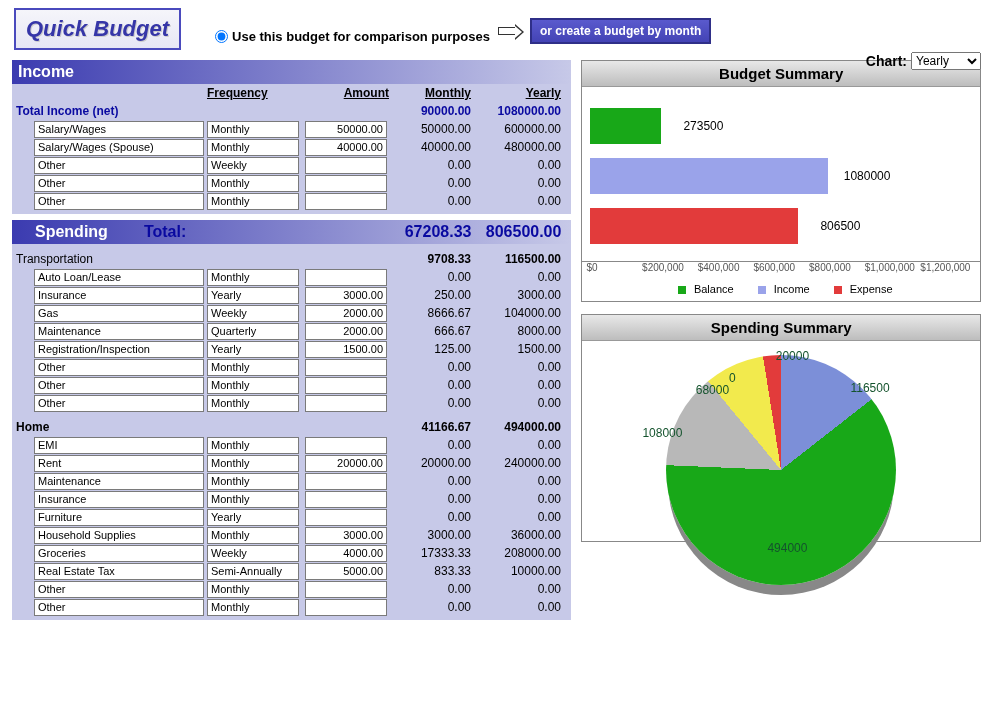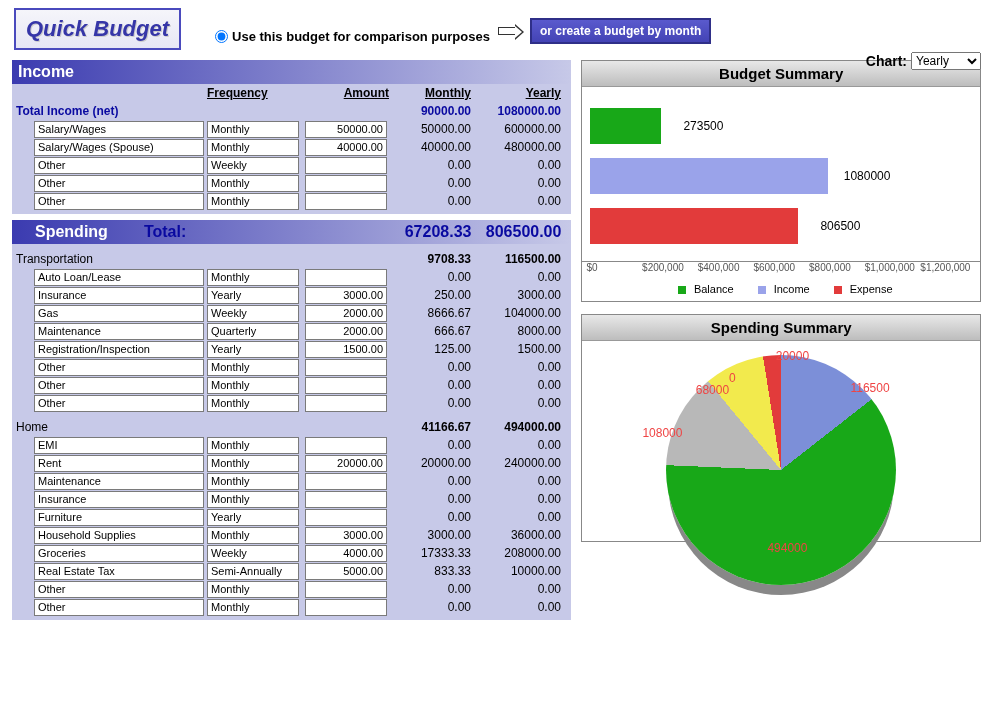--- a/index.html
+++ b/index.html
@@ -184,21 +184,21 @@
     background: conic-gradient(
       #7c8fd8 0deg 52deg,
       #18a818 52deg 272.4deg,
       #18a818 272.4deg 272.4deg,
       #b8b8b8 272.4deg 320.6deg,
       #f2ea4d 320.6deg 351deg,
       #e23b3b 351deg 360deg
     );
     box-shadow: 0 12px 0 -2px #888;
   }
-  .pie-label { position:absolute; font-size:12px; color:#ef4444; width:60px; text-align:center;}
+  .pie-label { position:absolute; font-size:12px; color:#14532d; width:60px; text-align:center;}
 </style>
 </head>
 <body>
 
 <div class="top-row">
   <div>
     <div class="quick-budget-box">Quick Budget</div>
   </div>
   <div style="display:flex;flex-direction:row;gap:4px;align-items:flex-end;">
     <label class="radio-row">
@@ -427,21 +427,21 @@
             <div class="c-freq">
               <div class="cell-input">Monthly</div>
             </div>
             <div class="c-amt">
               <div class="cell-input"></div>
             </div>
             <div class="c-mon">0.00</div>
             <div class="c-yr">0.00</div>
           </div>
           <div class="grid-row bold-row" style="margin-top: 6px;">
-            <div class="c-label" style="font-weight:normal;color:#000;">Home</div>
+            <div class="c-label" style="font-weight:bold;color:#000;">Home</div>
             <div class="c-freq"></div>
             <div class="c-amt"></div>
             <div class="c-mon" style="color:#000;">41166.67</div>
             <div class="c-yr" style="color:#000;">494000.00</div>
           </div>
           <div class="grid-row">
             <div class="c-label sub">
               <div class="cell-input">EMI</div>
             </div>
             <div class="c-freq">

